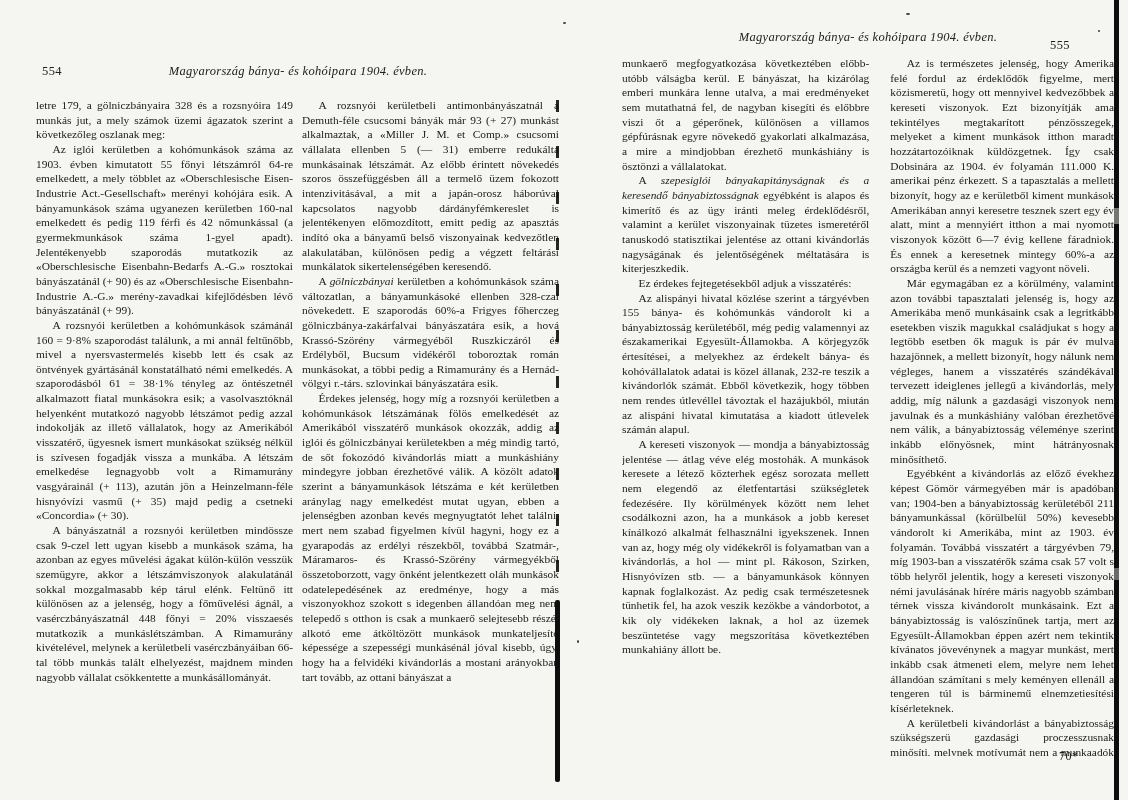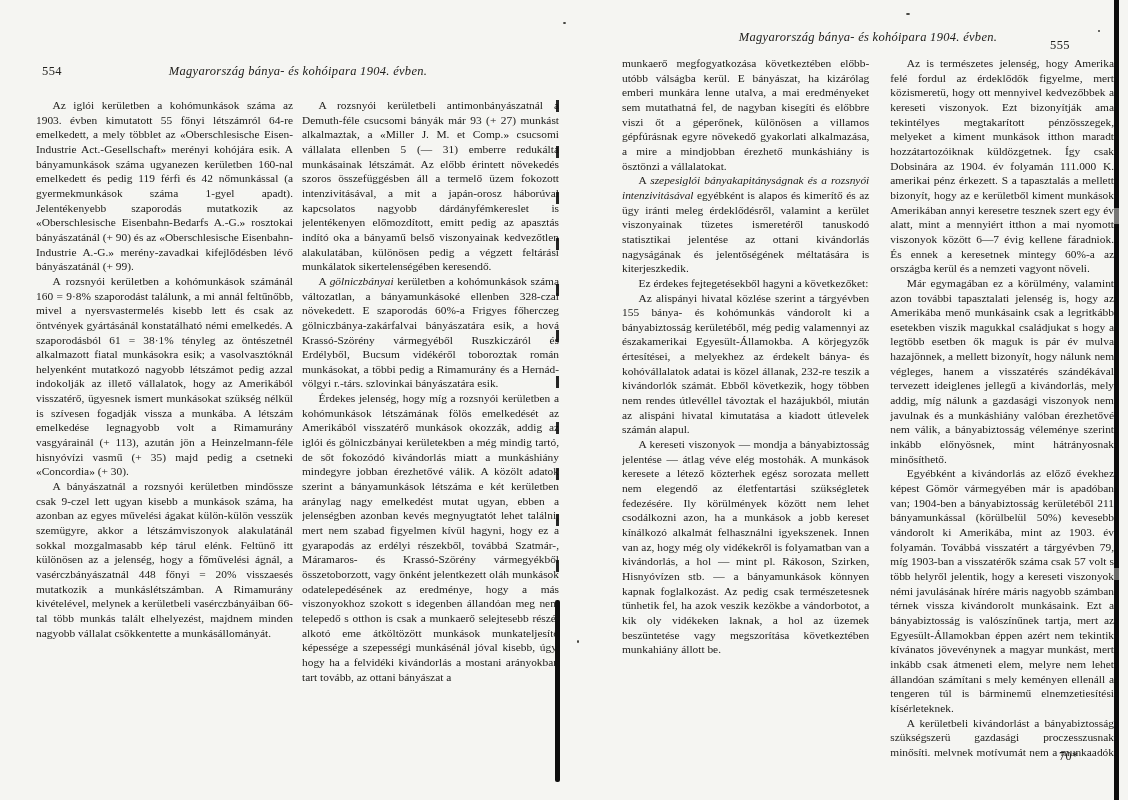--- a/index.html
+++ b/index.html
@@ -67,42 +67,43 @@
 </head>
 <body>
 
 <section class="page left">
   <header>
     <span class="pnum">554</span>
     <span class="rtitle">Magyarország bánya- és kohóipara 1904. évben.</span>
   </header>
   <div class="cols">
     <div class="col">
+        <p class=""><span>letre 179, a gölniczbányaira 328 és a rozsnyóira 149 munkás jut, a mely számok üzemi ágazatok szerint a következőleg oszlanak meg:</span></p>
         <p class="indent"><span>Az iglói kerületben a kohómunkások száma az 1903. évben kimutatott 55 főnyi létszámról 64-re emelkedett, a mely többlet az «Oberschlesische Eisen-Industrie Act.-Gesellschaft» merényi kohójára esik. A bányamunkások száma ugyanezen kerületben 160-nal emelkedett és pedig 119 férfi és 42 nőmunkással (a gyermekmunkások száma 1-gyel apadt). Jelentékenyebb szaporodás mutatkozik az «Oberschlesische Eisenbahn-Bedarfs A.-G.» rosztokai bányászatánál (+ 90) és az «Oberschlesische Eisenbahn-Industrie A.-G.» merény-zavadkai kifejlődésben lévő bányászatánál (+ 99).</span></p>
         <p class="indent"><span>A rozsnyói kerületben a kohómunkások számánál 160 = 9·8% szaporodást találunk, a mi annál feltűnőbb, mivel a nyersvastermelés kisebb lett és csak az öntvények gyártásánál konstatálható némi emelkedés. A szaporodásból 61 = 38·1% tényleg az öntészetnél alkalmazott fiatal munkásokra esik; a vasolvasztóknál helyenként mutatkozó nagyobb létszámot pedig azzal indokolják az illető vállalatok, hogy az Amerikából visszatérő, ügyesnek ismert munkásokat szükség nélkül is szívesen fogadják vissza a munkába. A létszám emelkedése legnagyobb volt a Rimamurány vasgyárainál (+ 113), azután jön a Heinzelmann-féle hisnyóvízi vasmű (+ 35) majd pedig a csetneki «Concordia» (+ 30).</span></p>
         <p class="indent"><span>A bányászatnál a rozsnyói kerületben mindössze csak 9-czel lett ugyan kisebb a munkások száma, ha azonban az egyes művelési ágakat külön-külön vesszük szemügyre, akkor a létszámviszonyok alakulatánál sokkal mozgalmasabb kép tárul elénk. Feltünő itt különösen az a jelenség, hogy a főművelési ágnál, a vasérczbányászatnál 448 főnyi = 20% visszaesés mutatkozik a munkáslétszámban. A Rimamurány kivételével, melynek a kerületbeli vasérczbányáiban 66-tal több munkás talált elhelyezést, majdnem minden nagyobb vállalat csökkentette a munkásállományát.</span></p>
       </div>
     <div class="col">
         <p class="indent"><span>A rozsnyói kerületbeli antimonbányászatnál a Demuth-féle csucsomi bányák már 93 (+ 27) munkást alkalmaztak, a «Miller J. M. et Comp.» csucsomi vállalata ellenben 5 (— 31) emberre redukálta munkásainak létszámát. Az előbb érintett növekedés szoros összefüggésben áll a termelő üzem fokozott intenzivitásával, a mit a japán-orosz háborúval kapcsolatos nagyobb dárdányfémkereslet is jelentékenyen előmozdított, emitt pedig az apasztás indító oka a bányamű belső viszonyainak kedvezőtlen alakulatában, különösen pedig a végzett feltárási munkálatok sikertelenségében keresendő.</span></p>
         <p class="indent"><span>A </span><i>gölniczbányai</i><span> kerületben a kohómunkások száma változatlan, a bányamunkásoké ellenben 328-czal növekedett. E szaporodás 60%-a Frigyes főherczeg gölniczbánya-zakárfalvai bányászatára esik, a hová Krassó-Szörény vármegyéből Ruszkiczáról és Erdélyből, Bucsum vidékéről toboroztak román munkásokat, a többi pedig a Rimamurány és a Hernád-völgyi r.-társ. szlovinkai bányászatára esik.</span></p>
         <p class="indent"><span>Érdekes jelenség, hogy míg a rozsnyói kerületben a kohómunkások létszámának fölös emelkedését az Amerikából visszatérő munkások okozzák, addig az iglói és gölniczbányai kerületekben a még mindig tartó, de sőt fokozódó kivándorlás miatt a munkáshiány mindegyre jobban érezhetővé válik. A közölt adatok szerint a bányamunkások létszáma e két kerületben aránylag nagy emelkedést mutat ugyan, ebben a jelenségben azonban kevés megnyugtatót lehet találni, mert nem szabad figyelmen kívül hagyni, hogy ez a gyarapodás az erdélyi részekből, továbbá Szatmár-, Máramaros- és Krassó-Szörény vármegyékből összetoborzott, vagy önként jelentkezett oláh munkások odatelepedésének az eredménye, hogy a más viszonyokhoz szokott s idegenben állandóan meg nem telepedő s otthon is csak a munkaerő selejtesebb részét alkotó eme átköltözött munkások munkateljesítő képessége a szepességi munkásénál jóval kisebb, úgy, hogy ha a felvidéki kivándorlás a mostani arányokban tart tovább, az ottani bányászat a</span></p>
       </div>
   </div>
 </section>
 
 <section class="page right">
   <header>
     <span class="rtitle">Magyarország bánya- és kohóipara 1904. évben.</span>
     <span class="pnum">555</span>
   </header>
   <div class="cols">
     <div class="col">
         <p class=""><span>munkaerő megfogyatkozása következtében előbb-utóbb válságba kerül. E bányászat, ha kizárólag emberi munkára lenne utalva, a mai eredményeket sem mutathatná fel, de nagyban kisegíti és előbbre viszi őt a géperőnek, különösen a villamos gépfúrásnak egyre növekedő gyakorlati alkalmazása, a mire a mindjobban érezhető munkáshiány is ösztönzi a vállalatokat.</span></p>
-        <p class="indent"><span>A </span><i>szepesiglói bányakapitányságnak és a rozsnyói intenzivitásával</i><span> egyébként is alapos és kimerítő és az ügy iránti meleg érdeklődésről, valamint a kerület viszonyainak tüzetes ismeretéről tanuskodó statisztikai jelentése az ottani kivándorlás nagyságának és jelentőségének méltatására is kiterjeszkedik.</span></p>
-        <p class="indent"><span>Ez érdekes fejtegetésekből hagyni a következőket:</span></p>
+        <p class="indent"><span>A </span><i>szepesiglói bányakapitányságnak és a keresendő bányabiztosságnak</i><span> egyébként is alapos és kimerítő és az ügy iránti meleg érdeklődésről, valamint a kerület viszonyainak tüzetes ismeretéről tanuskodó statisztikai jelentése az ottani kivándorlás nagyságának és jelentőségének méltatására is kiterjeszkedik.</span></p>
+        <p class="indent"><span>Ez érdekes fejtegetésekből adjuk a visszatérés:</span></p>
         <p class="indent"><span>Az alispányi hivatal közlése szerint a tárgyévben 155 bánya- és kohómunkás vándorolt ki a bányabiztosság kerületéből, még pedig valamennyi az északamerikai Egyesült-Államokba. A körjegyzők értesítései, a melyekhez az érdekelt bánya- és kohóvállalatok adatai is közel állanak, 232-re teszik a kivándorlók számát. Ebből következik, hogy többen nem rendes útlevéllel távoztak el hazájukból, miután az alispáni hivatal kimutatása a kiadott útlevelek számán alapul.</span></p>
         <p class="indent"><span>A kereseti viszonyok — mondja a bányabiztosság jelentése — átlag véve elég mostohák. A munkások keresete a létező közterhek egész sorozata mellett nem elegendő az életfentartási szükségletek fedezésére. Ily körülmények között nem lehet csodálkozni azon, ha a munkások a jobb kereset kínálkozó alkalmát felhasználni igyekszenek. Innen van az, hogy még oly vidékekről is folyamatban van a kivándorlás, a hol — mint pl. Rákoson, Szirken, Hisnyóvízen stb. — a bányamunkások könnyen kapnak foglalkozást. Az pedig csak természetesnek tünhetik fel, ha azok veszik kezökbe a vándorbotot, a kik oly vidékeken laknak, a hol az üzemek beszüntetése vagy megszorítása következtében munkahiány állott be.</span></p>
       </div>
     <div class="col">
         <p class="indent"><span>Az is természetes jelenség, hogy Amerika felé fordul az érdeklődők figyelme, mert közismeretü, hogy ott mennyivel kedvezőbbek a kereseti viszonyok. Ezt bizonyítják ama tekintélyes megtakarított pénzösszegek, melyeket a kiment munkások itthon maradt hozzátartozóiknak küldözgetnek. Így csak Dobsinára az 1904. év folyamán 111.000 K. amerikai pénz érkezett. S a tapasztalás a mellett bizonyít, hogy az e kerületből kiment munkások Amerikában annyi keresetre tesznek szert egy év alatt, mint a mennyiért itthon a mai nyomott viszonyok között 6—7 évig kellene fáradniok. És ennek a keresetnek mintegy 60%-a az országba kerül és a nemzeti vagyont növeli.</span></p>
         <p class="indent"><span>Már egymagában ez a körülmény, valamint azon további tapasztalati jelenség is, hogy az Amerikába menő munkásaink csak a legritkább esetekben viszik magukkal családjukat s hogy a legtöbb esetben ők maguk is pár év mulva hazajönnek, a mellett bizonyít, hogy nálunk nem végleges, hanem a visszatérés szándékával tervezett ideiglenes jellegű a kivándorlás, mely addig, míg nálunk a gazdasági viszonyok nem javulnak és a munkáshiány valóban érezhetővé nem válik, a bányabiztosság véleménye szerint inkább előnyösnek, mint hátrányosnak minősíthető.</span></p>
         <p class="indent"><span>Egyébként a kivándorlás az előző évekhez képest Gömör vármegyében már is apadóban van; 1904-ben a bányabiztosság kerületéből 211 bányamunkással (körülbelül 50%) kevesebb vándorolt ki Amerikába, mint az 1903. év folyamán. Továbbá visszatért a tárgyévben 79, míg 1903-ban a visszatérők száma csak 57 volt s több helyről jelentik, hogy a kereseti viszonyok némi javulásának hírére máris nagyobb számban térnek vissza kivándorolt munkásaink. Ezt a bányabiztosság is valószínűnek tartja, mert az Egyesült-Államokban éppen azért nem tekintik kívánatos jövevénynek a magyar munkást, mert inkább csak átmeneti elem, melyre nem lehet állandóan számítani s mely keményen ellenáll a tengeren túl is bárminemű elnemzetiesítési kísérleteknek.</span></p>
         <p class="indent"><span>A kerületbeli kivándorlást a bányabiztosság szükségszerü gazdasági proczesszusnak minősíti, melynek motívumát nem a munkaadók által előszeretettel hangoztatott gyors meggazdagodás vágyában, hanem a megélhetés és</span></p>
       </div>
   </div>

